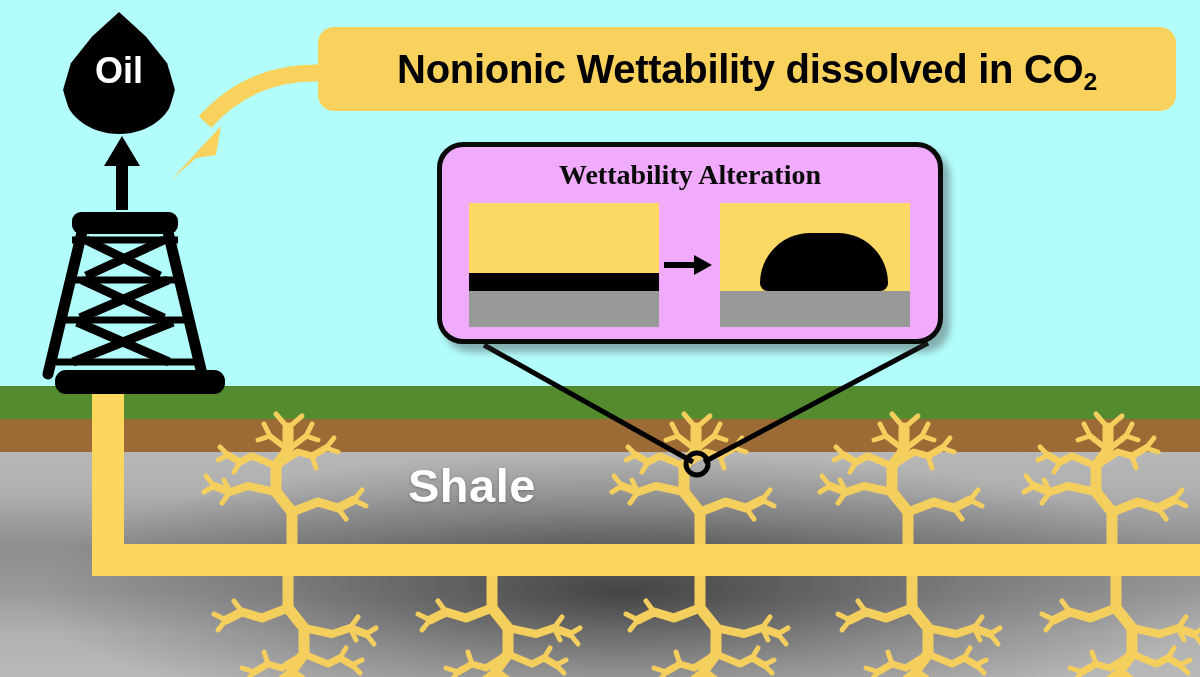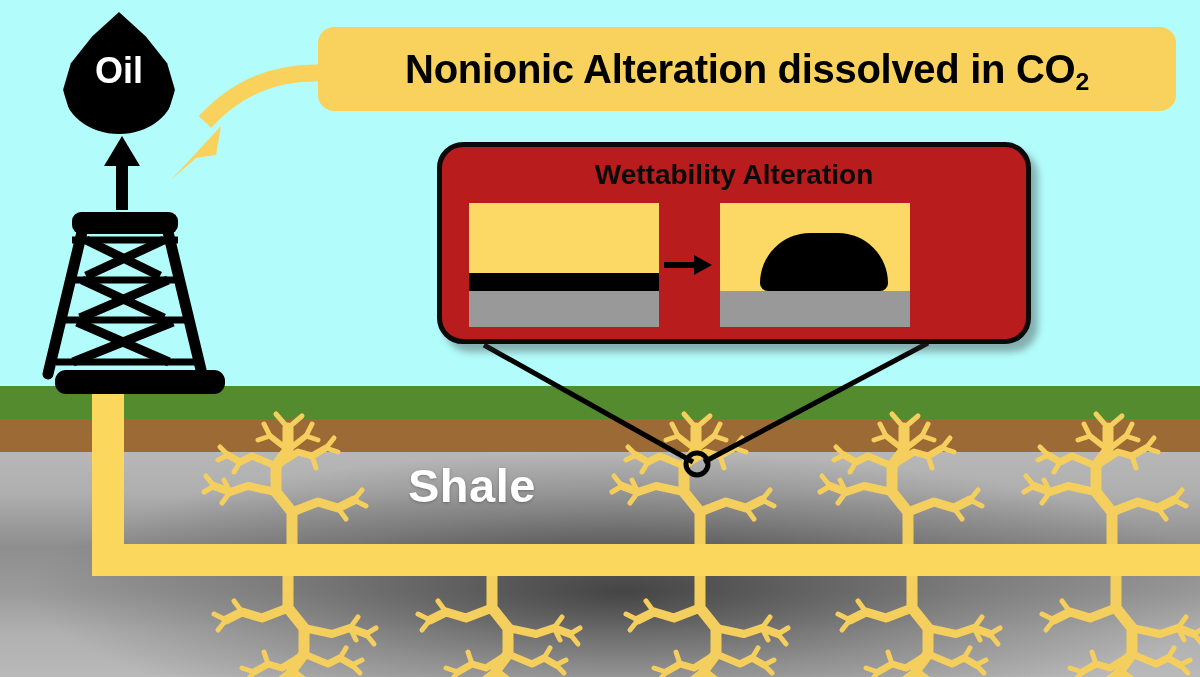--- a/index.html
+++ b/index.html
@@ -78,27 +78,28 @@
   #banner-text sub {
     font-size: 0.62em;
     vertical-align: baseline;
     position: relative;
     top: 7px;
   }
   #inset-card {
     position: absolute;
     left: 437px;
     top: 142px;
-    width: 594px;
+    width: 506px;
     height: 202px;
-    background: #b91c1c;
+    background: #f0abfc;
     border: 5px solid #0A0A0A;
     border-radius: 26px;
     box-sizing: border-box;
     box-shadow: 7px 8px 7px rgba(60,60,60,0.40);
+    font-family: Liberation Serif, serif;
   }
   #inset-title {
     position: absolute;
     left: 0;
     top: 12px;
     width: 100%;
     text-align: center;
     font-size: 28px;
     font-weight: bold;
     color: #0A0A0A;
@@ -258,21 +259,21 @@
   </svg>
 
   <div id="oil-drop">
     <div id="oil-drop-shape"></div>
     <div id="oil-drop-label">Oil</div>
   </div>
 
   <div id="shale-label">Shale</div>
 
   <div id="banner">
-    <div id="banner-text"><span>Nonionic Alteration dissolved in CO</span><sub>2</sub></div>
+    <div id="banner-text"><span>Nonionic Wettability dissolved in CO</span><sub>2</sub></div>
   </div>
 
   <div id="inset-card">
     <div id="inset-title">Wettability Alteration</div>
     <div id="inset-panels">
 
       <div class="panel" id="panel-before">
         <div class="panel-gas"></div>
         <div id="oil-film"></div>
         <div class="panel-rock"></div>

